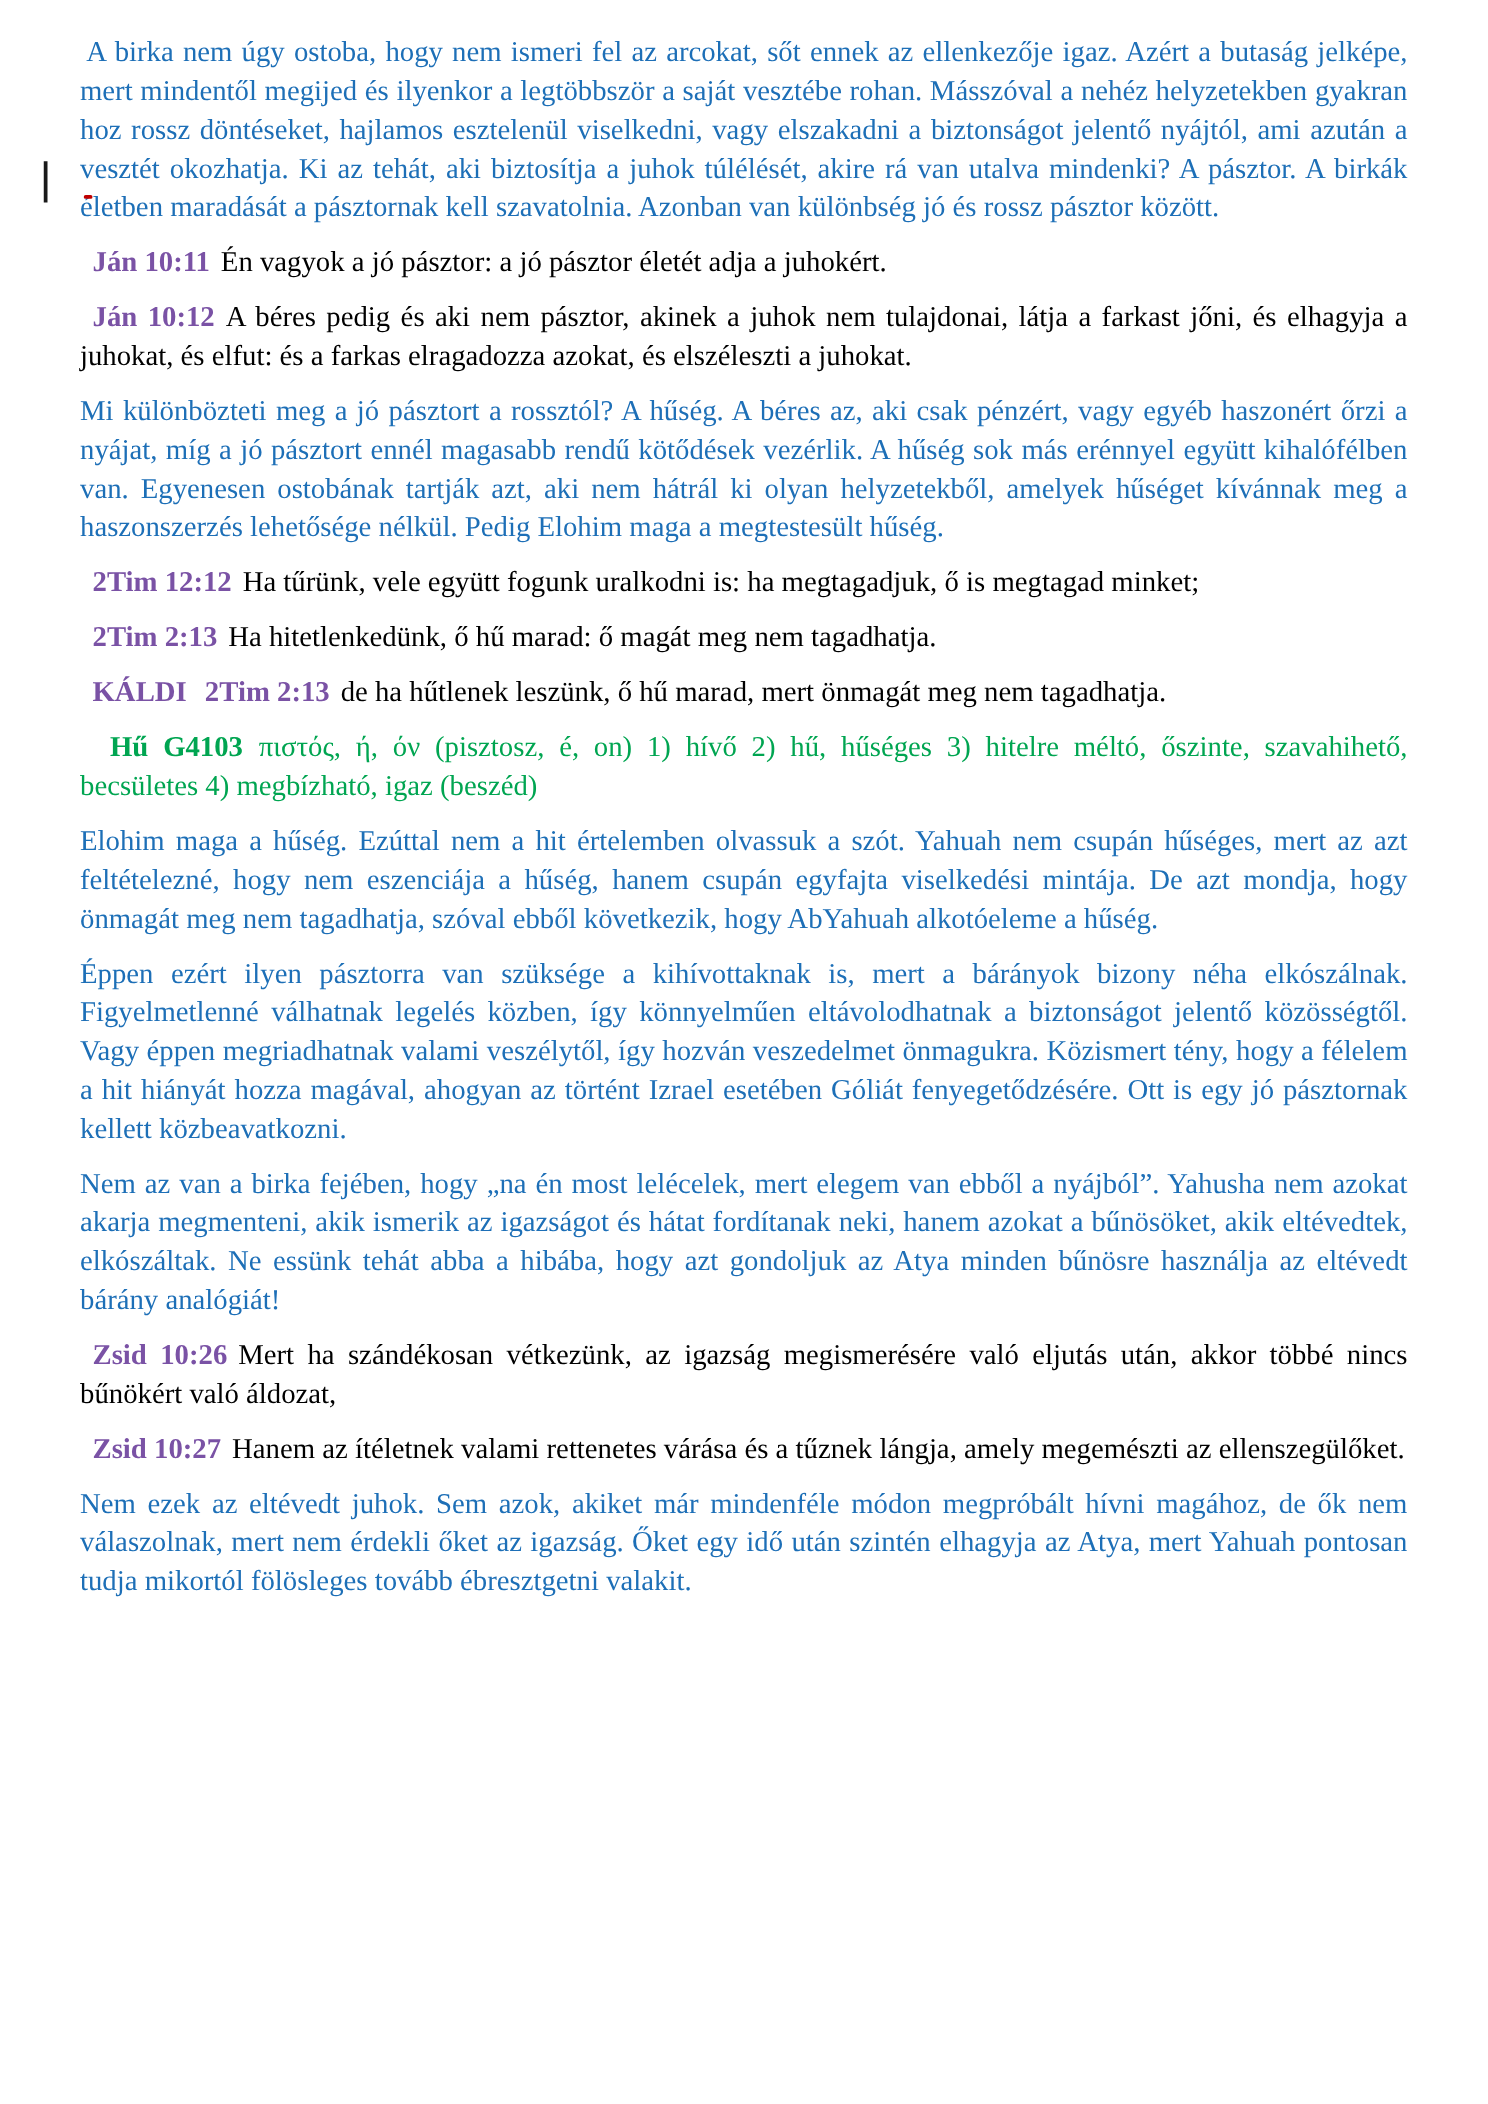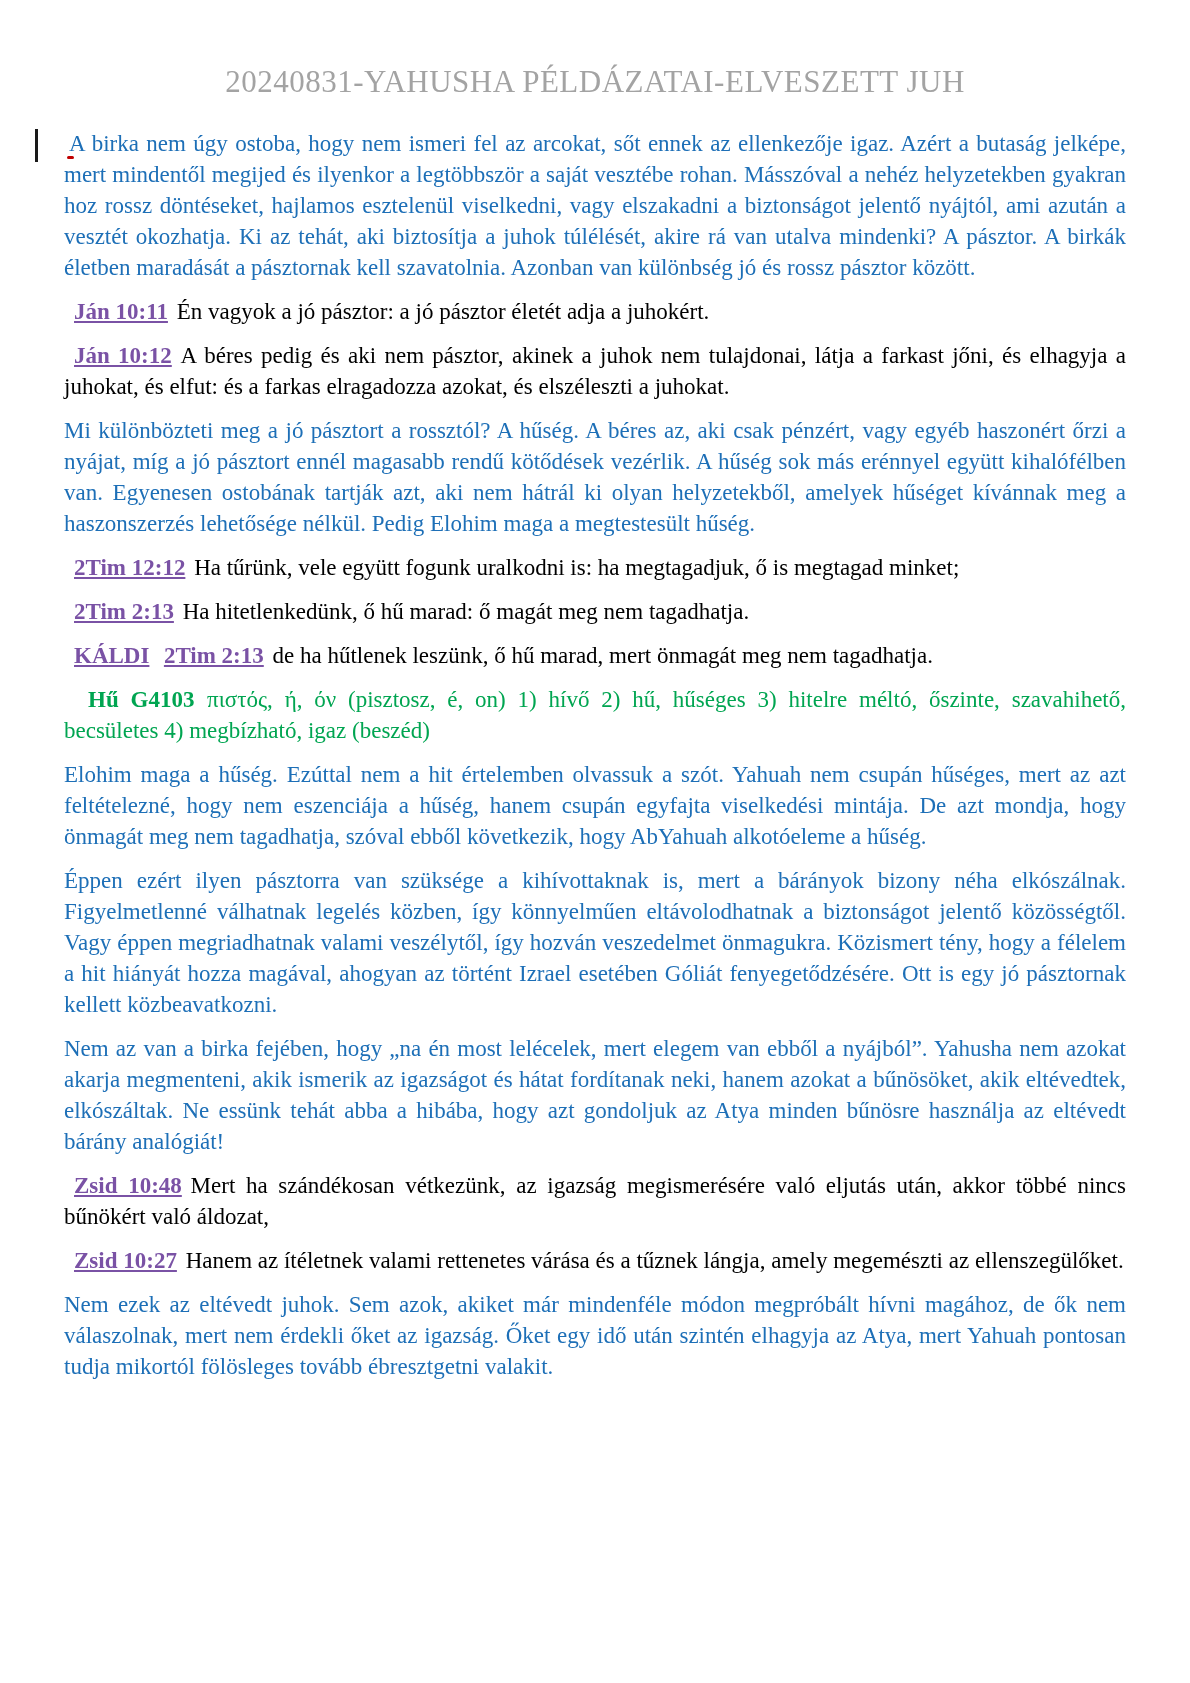--- a/index.html
+++ b/index.html
@@ -30,21 +30,20 @@
     text-align: justify;
   }
   .content p { margin: 0 0 13px 0; }
   .para-blue  { color: #1d6fb7; }
   .para-intro { text-indent: 5px; }
   .verse { color: #000000; text-indent: 10px; }
   .verse .ref {
     color: #7a52a5;
     font-weight: bold;
     padding-right: 0.38em;
-    text-decoration: underline;
   }
   .verse .ref2 { padding-left: 0.25em; }
   .lexicon { color: #00a551; }
   .lexicon .ref {
     font-weight: bold;
     padding-right: 0.55em;
     margin-left: 24px;
   }
   .change-bar {
     position: absolute;
@@ -75,21 +74,20 @@
   }
 </style>
 </head>
 <body>
 
 <div class="page">
 
   <div class="change-bar"></div>
   <div class="red-mark"></div>
 
-  <h1 class="doc-title">20240831-YAHUSHA PÉLDÁZATAI-ELVESZETT JUH</h1>
 
   <div class="content">
 
     <p class="para-blue para-intro">A birka nem úgy ostoba, hogy nem ismeri fel az arcokat, sőt ennek az ellenkezője igaz. Azért a butaság jelképe, mert mindentől megijed és ilyenkor a legtöbbször a saját vesztébe rohan. Másszóval a nehéz helyzetekben gyakran hoz rossz döntéseket, hajlamos esztelenül viselkedni, vagy elszakadni a biztonságot jelentő nyájtól, ami azután a vesztét okozhatja. Ki az tehát, aki biztosítja a juhok túlélését, akire rá van utalva mindenki? A pásztor. A birkák életben maradását a pásztornak kell szavatolnia. Azonban van különbség jó és rossz pásztor között.</p>
 
     <p class="verse"><span class="ref">Ján 10:11</span><span>Én vagyok a jó pásztor: a jó pásztor életét adja a juhokért.</span></p>
 
     <p class="verse"><span class="ref">Ján 10:12</span><span>A béres pedig és aki nem pásztor, akinek a juhok nem tulajdonai, látja a farkast jőni, és elhagyja a juhokat, és elfut: és a farkas elragadozza azokat, és elszéleszti a juhokat.</span></p>
 
     <p class="para-blue">Mi különbözteti meg a jó pásztort a rossztól? A hűség. A béres az, aki csak pénzért, vagy egyéb haszonért őrzi a nyájat, míg a jó pásztort ennél magasabb rendű kötődések vezérlik. A hűség sok más erénnyel együtt kihalófélben van. Egyenesen ostobának tartják azt, aki nem hátrál ki olyan helyzetekből, amelyek hűséget kívánnak meg a haszonszerzés lehetősége nélkül. Pedig Elohim maga a megtestesült hűség.</p>
@@ -101,21 +99,21 @@
     <p class="verse"><span class="ref">KÁLDI</span><span class="ref ref2">2Tim 2:13</span><span>de ha hűtlenek leszünk, ő hű marad, mert önmagát meg nem tagadhatja.</span></p>
 
     <p class="lexicon"><span class="ref">Hű G4103</span><span>πιστός, ή, όν (pisztosz, é, on) 1) hívő 2) hű, hűséges 3) hitelre méltó, őszinte, szavahihető, becsületes 4) megbízható, igaz (beszéd)</span></p>
 
     <p class="para-blue">Elohim maga a hűség. Ezúttal nem a hit értelemben olvassuk a szót. Yahuah nem csupán hűséges, mert az azt feltételezné, hogy nem eszenciája a hűség, hanem csupán egyfajta viselkedési mintája. De azt mondja, hogy önmagát meg nem tagadhatja, szóval ebből következik, hogy AbYahuah alkotóeleme a hűség.</p>
 
     <p class="para-blue">Éppen ezért ilyen pásztorra van szüksége a kihívottaknak is, mert a bárányok bizony néha elkószálnak. Figyelmetlenné válhatnak legelés közben, így könnyelműen eltávolodhatnak a biztonságot jelentő közösségtől. Vagy éppen megriadhatnak valami veszélytől, így hozván veszedelmet önmagukra. Közismert tény, hogy a félelem a hit hiányát hozza magával, ahogyan az történt Izrael esetében Góliát fenyegetődzésére. Ott is egy jó pásztornak kellett közbeavatkozni.</p>
 
     <p class="para-blue">Nem az van a birka fejében, hogy „na én most lelécelek, mert elegem van ebből a nyájból”. Yahusha nem azokat akarja megmenteni, akik ismerik az igazságot és hátat fordítanak neki, hanem azokat a bűnösöket, akik eltévedtek, elkószáltak. Ne essünk tehát abba a hibába, hogy azt gondoljuk az Atya minden bűnösre használja az eltévedt bárány analógiát!</p>
 
-    <p class="verse"><span class="ref">Zsid 10:48</span><span>Mert ha szándékosan vétkezünk, az igazság megismerésére való eljutás után, akkor többé nincs bűnökért való áldozat,</span></p>
+    <p class="verse"><span class="ref">Zsid 10:26</span><span>Mert ha szándékosan vétkezünk, az igazság megismerésére való eljutás után, akkor többé nincs bűnökért való áldozat,</span></p>
 
     <p class="verse"><span class="ref">Zsid 10:27</span><span>Hanem az ítéletnek valami rettenetes várása és a tűznek lángja, amely megemészti az ellenszegülőket.</span></p>
 
     <p class="para-blue">Nem ezek az eltévedt juhok. Sem azok, akiket már mindenféle módon megpróbált hívni magához, de ők nem válaszolnak, mert nem érdekli őket az igazság. Őket egy idő után szintén elhagyja az Atya, mert Yahuah pontosan tudja mikortól fölösleges tovább ébresztgetni valakit.</p>
 
   </div>
 
 
 </div>
 

